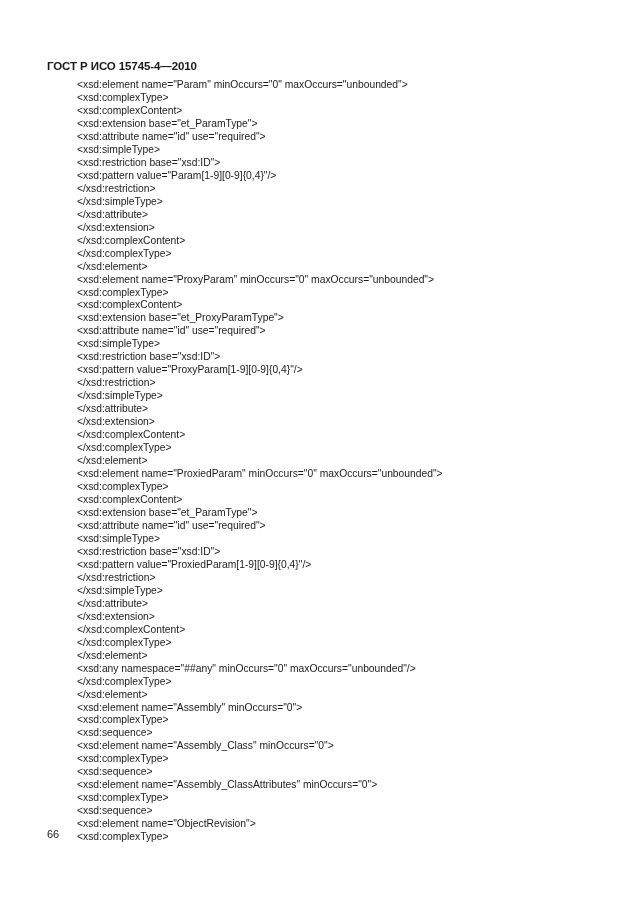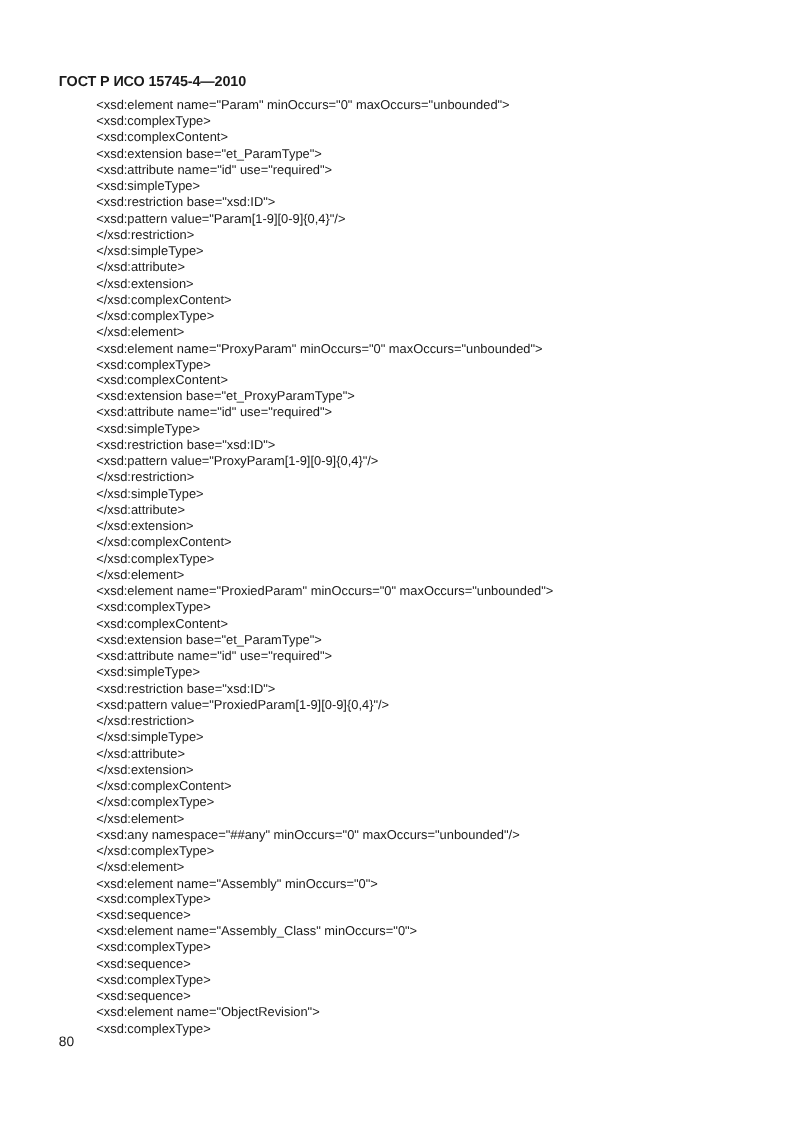--- a/index.html
+++ b/index.html
@@ -65,19 +65,20 @@
     <li>&lt;/xsd:element&gt;</li>
     <li>&lt;xsd:any namespace="##any" minOccurs="0" maxOccurs="unbounded"/&gt;</li>
     <li>&lt;/xsd:complexType&gt;</li>
     <li>&lt;/xsd:element&gt;</li>
     <li>&lt;xsd:element name="Assembly" minOccurs="0"&gt;</li>
     <li>&lt;xsd:complexType&gt;</li>
     <li>&lt;xsd:sequence&gt;</li>
     <li>&lt;xsd:element name="Assembly_Class" minOccurs="0"&gt;</li>
     <li>&lt;xsd:complexType&gt;</li>
     <li>&lt;xsd:sequence&gt;</li>
+    <li>&lt;xsd:element name="Assembly_ClassAttributes" minOccurs="0"&gt;</li>
     <li>&lt;xsd:complexType&gt;</li>
     <li>&lt;xsd:sequence&gt;</li>
     <li>&lt;xsd:element name="ObjectRevision"&gt;</li>
     <li>&lt;xsd:complexType&gt;</li>
   </ul>
 
-<div class="pagenum">80</div>
+<div class="pagenum">66</div>
 
 </body></html>

